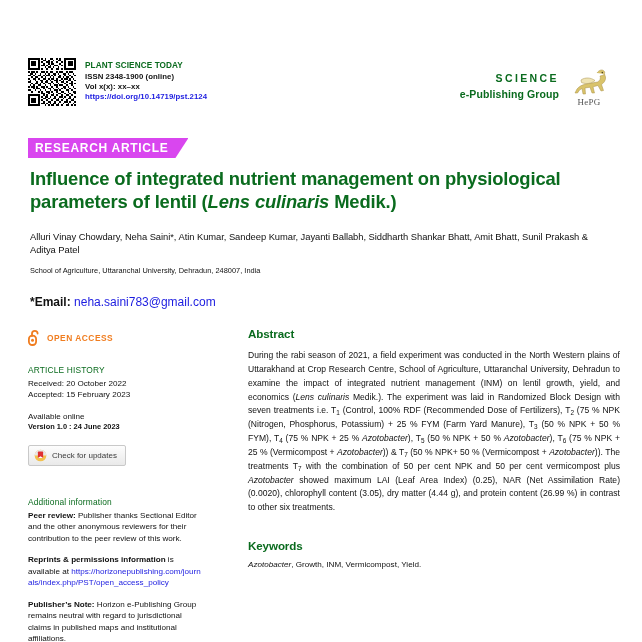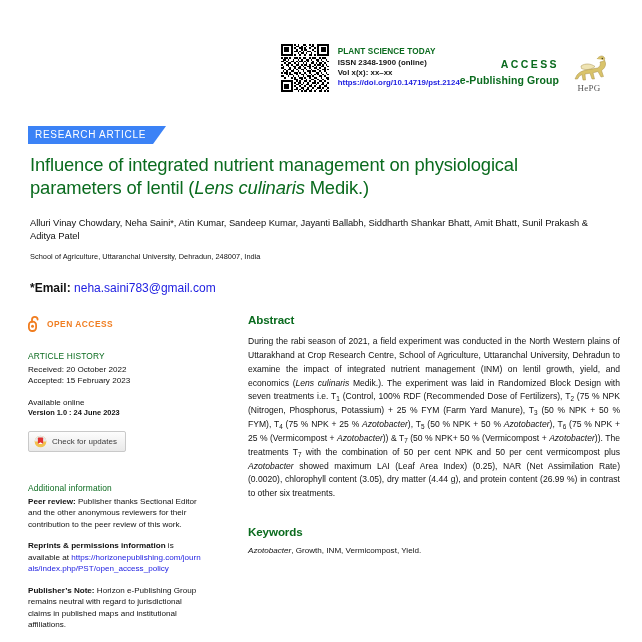--- a/index.html
+++ b/index.html
@@ -19,22 +19,23 @@
     width: 642px;
     height: 642px;
     box-sizing: border-box;
     padding: 44px 22px 0 28px;
   }
 
   
   .masthead {
     display: flex;
     align-items: flex-start;
-    justify-content: flex-end;
+    justify-content: space-between;
     height: 58px;
+    margin-top: 14px;
   }
   .masthead-left {
     display: flex;
     align-items: flex-start;
     gap: 9px;
   }
   .qr {
     width: 48px;
     height: 48px;
     flex: none;
@@ -98,35 +99,35 @@
     color: #555555;
     letter-spacing: 0.2px;
     margin-top: -1px;
   }
 
   
   .badge-row { margin-top: 22px; }
   .badge {
     display: inline-block;
     position: relative;
-    background: #3b82f6;
+    background: #d946ef;
     color: #ffffff;
-    font-size: 10px;
-    font-weight: normal;
+    font-size: 12px;
+    font-weight: bold;
     letter-spacing: 0.7px;
     padding: 4px 20px 4px 7px;
     line-height: 1;
     clip-path: polygon(0 0, 100% 0, calc(100% - 13px) 100%, 0 100%);
   }
 
   
   .title {
     margin: 9px 0 0 2px;
     font-size: 18.4px;
-    font-weight: normal;
+    font-weight: bold;
     line-height: 1.27;
     color: #0a6b1e;
     letter-spacing: -0.15px;
     max-width: 580px;
   }
   .title .ital { font-style: italic; }
 
   
   .authors {
     margin: 16px 0 0 2px;
@@ -508,21 +509,21 @@
       <div class="journal-lines">
         <div class="journal-name">PLANT SCIENCE TODAY</div>
         <div class="journal-issn">ISSN 2348-1900 (online)</div>
         <div class="journal-vol">Vol x(x):  xx–xx</div>
         <div class="journal-doi">https://doi.org/10.14719/pst.2124</div>
       </div>
     </div>
 
     <div class="masthead-right">
       <div class="publisher-words">
-        <div class="pub-horizon">ACCESS</div>
+        <div class="pub-horizon">SCIENCE</div>
         <div class="pub-epub">e-Publishing Group</div>
       </div>
       <div class="hepg-logo">
         <svg width="42" height="32" viewBox="0 0 42 32">
           <g fill="#d9c36a" stroke="#a8914a" stroke-width="0.5">
             <path d="M29 7 C31 4 34 3 36 5 C37.5 6.5 36.5 9 34 9.5 L32 10 C33 12 32 15 29.5 16 L18 18 C14 18.8 11 20.5 9 23 L7 27 L9.5 27 L11.5 24 L14 22.5 L15 28 L17.5 28 L17 22 L22 21.2 L24 27 L26.5 27 L25 20.8 L30 19.5 L33 25 L35.5 24.5 L33.5 18.5 C36 17 38 14 37.5 11 L36.5 8"></path>
             <path d="M13 14 C17 11 23 11.5 27 14.5 C24 17.5 18 18.5 13.5 16.5 Z" fill="#efe4b4"></path>
           </g>
           <circle cx="34.3" cy="6.6" r="0.8" fill="#4a4020"></circle>
         </svg>

